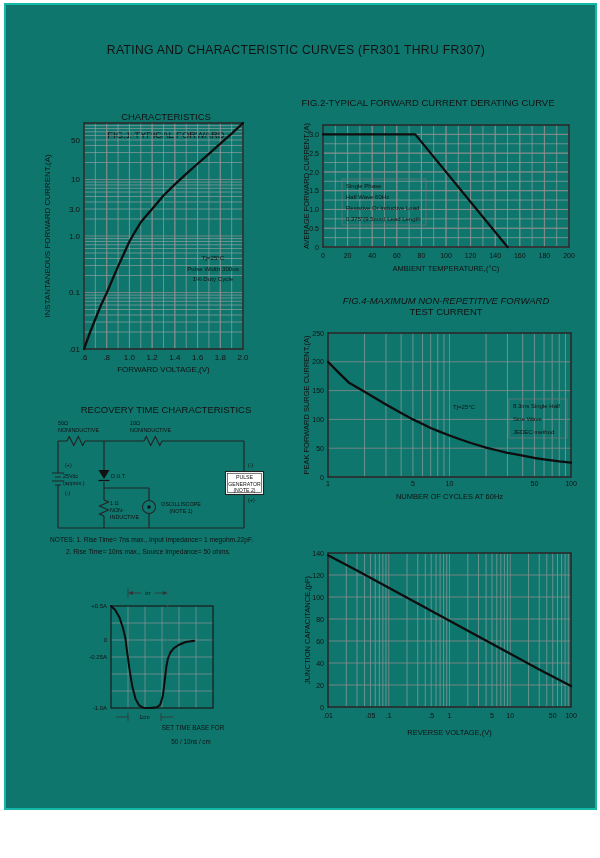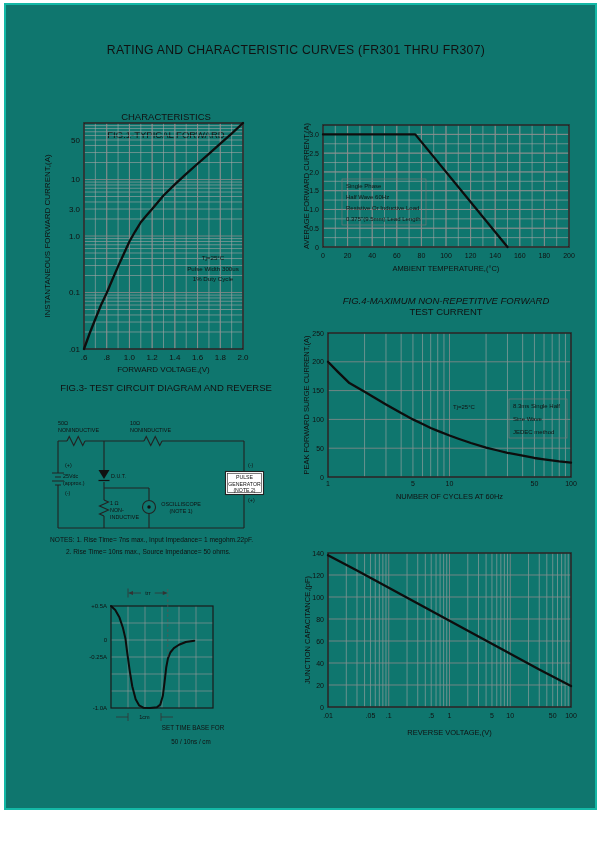--- a/index.html
+++ b/index.html
@@ -115,20 +115,21 @@
       <text x="46" y="121.6" font-size="8" fill="#111" text-anchor="end" font-family="&quot;Liberation Sans&quot;,sans-serif">1.0</text>
       <text x="46" y="178.1" font-size="8" fill="#111" text-anchor="end" font-family="&quot;Liberation Sans&quot;,sans-serif">0.1</text>
       <text x="46" y="234.6" font-size="8" fill="#111" text-anchor="end" font-family="&quot;Liberation Sans&quot;,sans-serif">.01</text>
       <text x="129.5" y="255" font-size="8" fill="#111" text-anchor="middle" font-family="&quot;Liberation Sans&quot;,sans-serif">FORWARD VOLTAGE,(V)</text>
       <text x="16" y="119" font-size="8" fill="#111" text-anchor="middle" font-family="&quot;Liberation Sans&quot;,sans-serif" transform="rotate(-90 16 119)">INSTANTANEOUS FORWARD CURRENT,(A)</text>
       <text x="179" y="143" font-size="6.2" fill="#111" text-anchor="middle" font-family="&quot;Liberation Sans&quot;,sans-serif">Tj=25°C</text>
       <text x="179" y="153.5" font-size="6.2" fill="#111" text-anchor="middle" font-family="&quot;Liberation Sans&quot;,sans-serif">Pulse Width 300us</text>
       <text x="179" y="164" font-size="6.2" fill="#111" text-anchor="middle" font-family="&quot;Liberation Sans&quot;,sans-serif">1% Duty Cycle</text>
     </svg>
 
+  <div class="abs ftitle t-fig2">FIG.2-TYPICAL FORWARD CURRENT DERATING CURVE</div>
   <svg id="svg-fig2" class="chart" viewBox="0 0 290 160">
       <line x1="22" x2="22" y1="8" y2="130" stroke="#a6a6a6" stroke-width="0.6"></line>
       <line x1="34.3" x2="34.3" y1="8" y2="130" stroke="#a6a6a6" stroke-width="0.6"></line>
       <line x1="46.6" x2="46.6" y1="8" y2="130" stroke="#a6a6a6" stroke-width="0.6"></line>
       <line x1="58.9" x2="58.9" y1="8" y2="130" stroke="#a6a6a6" stroke-width="0.6"></line>
       <line x1="71.2" x2="71.2" y1="8" y2="130" stroke="#a6a6a6" stroke-width="0.6"></line>
       <line x1="83.5" x2="83.5" y1="8" y2="130" stroke="#a6a6a6" stroke-width="0.6"></line>
       <line x1="95.8" x2="95.8" y1="8" y2="130" stroke="#a6a6a6" stroke-width="0.6"></line>
       <line x1="108.1" x2="108.1" y1="8" y2="130" stroke="#a6a6a6" stroke-width="0.6"></line>
       <line x1="120.4" x2="120.4" y1="8" y2="130" stroke="#a6a6a6" stroke-width="0.6"></line>
@@ -248,21 +249,21 @@
       <text x="23" y="156.6" font-size="7" fill="#111" text-anchor="end" font-family="&quot;Liberation Sans&quot;,sans-serif">0</text>
       <text x="148.5" y="176" font-size="7.5" fill="#111" text-anchor="middle" font-family="&quot;Liberation Sans&quot;,sans-serif">NUMBER OF CYCLES AT 60Hz</text>
       <text x="8" y="82" font-size="7.5" fill="#111" text-anchor="middle" font-family="&quot;Liberation Sans&quot;,sans-serif" transform="rotate(-90 8 82)">PEAK FORWARD SURGE CURRENT,(A)</text>
       <text x="152" y="86" font-size="6" fill="#111" text-anchor="start" font-family="&quot;Liberation Sans&quot;,sans-serif">Tj=25°C</text>
       <rect x="208" y="76" width="58" height="39" fill="none" stroke="#777" stroke-width="0.7"></rect>
       <text x="212" y="85" font-size="6" fill="#111" text-anchor="start" font-family="&quot;Liberation Sans&quot;,sans-serif">8.3ms Single Half</text>
       <text x="212" y="98" font-size="6" fill="#111" text-anchor="start" font-family="&quot;Liberation Sans&quot;,sans-serif">Sine Wave</text>
       <text x="212" y="111" font-size="6" fill="#111" text-anchor="start" font-family="&quot;Liberation Sans&quot;,sans-serif">JEDEC method</text>
     </svg>
 
-  <div class="abs ftitle t-fig3a">FIG.3- TEST CIRCUIT DIAGRAM AND REVERSE</div>
+  <div class="abs ftitle t-fig3b">RECOVERY TIME CHARACTERISTICS</div>
 
   <svg id="svg-circuit" class="chart" viewBox="0 0 240 126">
     <g stroke="#222" stroke-width="1.1" fill="none">
       <path d="M17 26 H26 M44 26 H103 M121 26 H203 M17 26 V58 M17 70 V113 M203 26 V56.5 M203 79.5 V113 M17 113 H203 M63 26 V55 M63 67 V85 M63 101 V113 M63 73 H108 M108 73 V85.5 M108 98.5 V113"></path>
       <path d="M26 26 l2.25 -4.5 l4.5 9 l4.5 -9 l4.5 9 l2.25 -4.5"></path>
       <path d="M103 26 l2.25 -4.5 l4.5 9 l4.5 -9 l4.5 9 l2.25 -4.5"></path>
       <path d="M63 85 l4.5 2 l-9 4 l9 4 l-9 4 l4.5 2"></path>
       <path d="M11 58 H23 M14 62 H20 M11 66 H23 M14 70 H20"></path>
       <circle cx="108" cy="92" r="6.5"></circle>
     </g>

